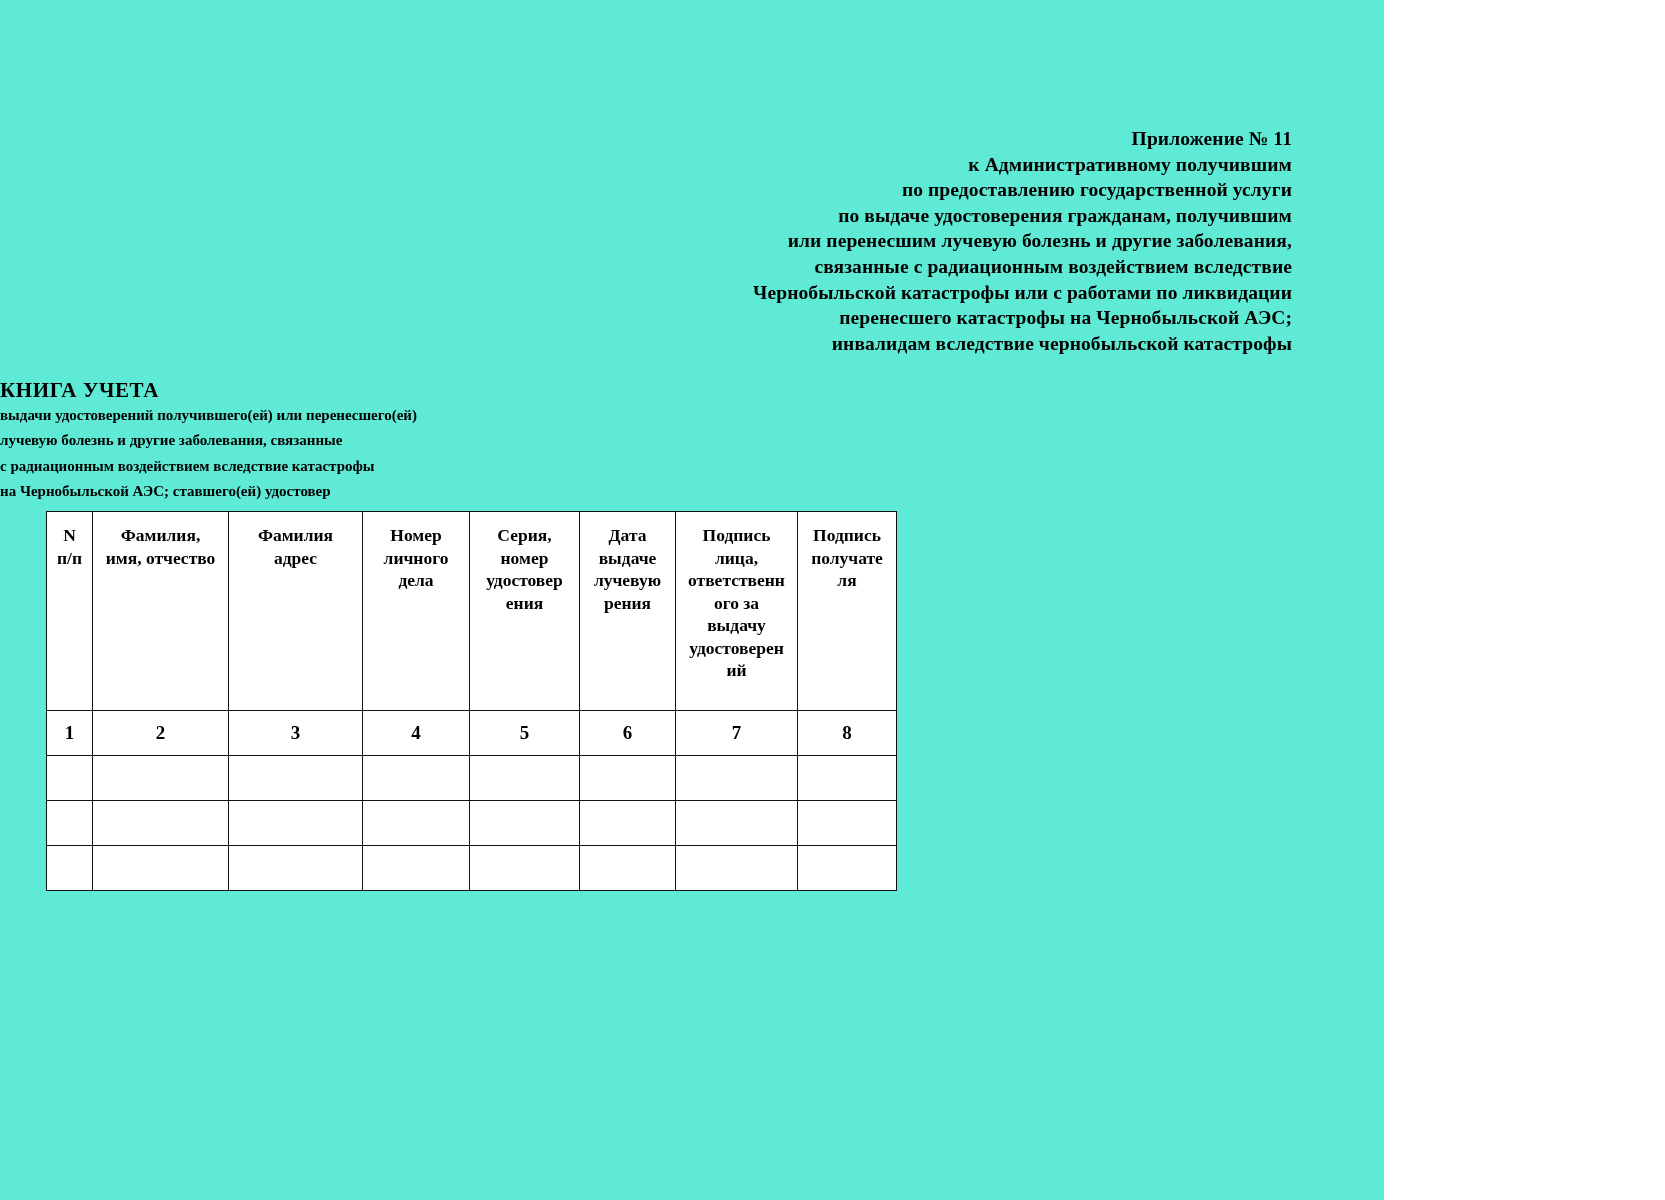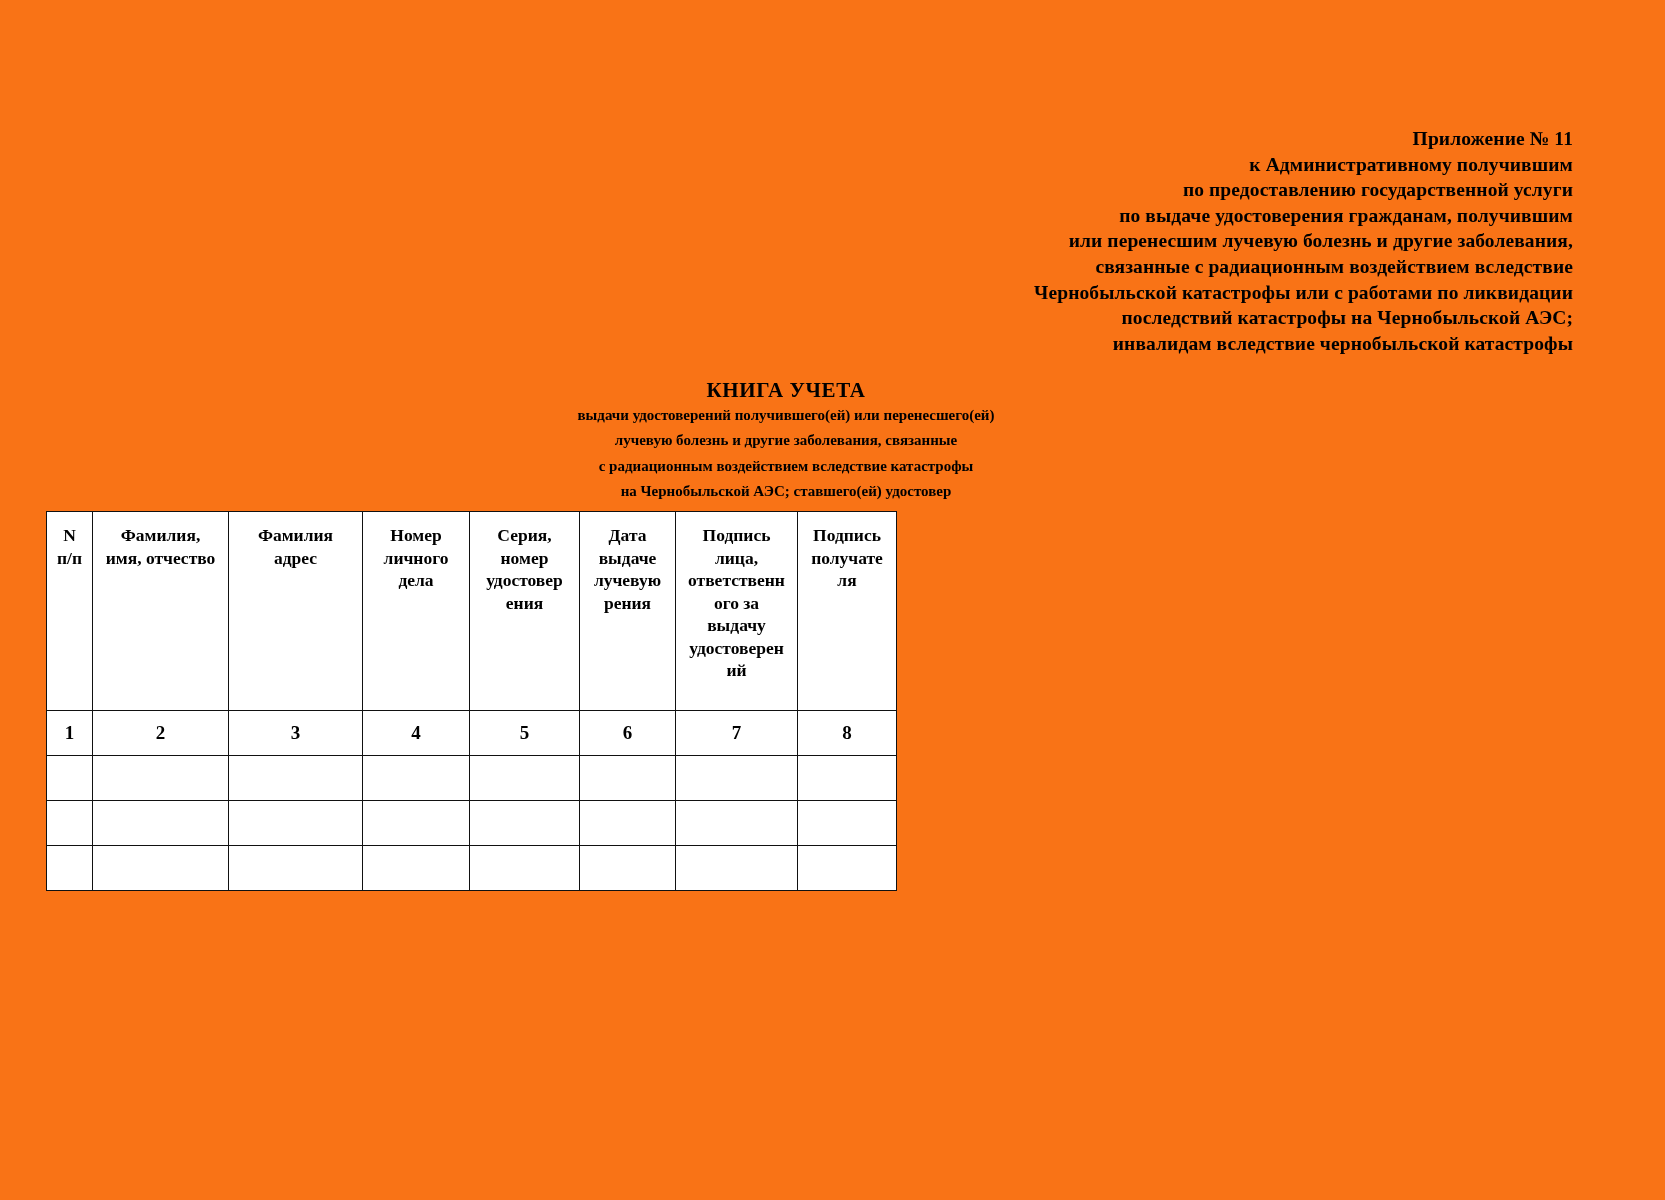--- a/index.html
+++ b/index.html
@@ -12,23 +12,23 @@
     width: 1665px;
     height: 1200px;
     font-family: "Liberation Serif", "DejaVu Serif", serif;
     color: #000000;
     position: relative;
     overflow: hidden;
   }
 
   .page {
     position: relative;
-    width: 1665px;
+    width: 1384px;
     height: 1200px;
-    background: #f97316;
+    background: #5eead4;
   }
 
   
   .appendix-block {
     position: absolute;
     top: 126px;
     right: 92px;
     width: 640px;
     text-align: right;
     font-weight: bold;
@@ -38,23 +38,22 @@
   }
   .appendix-block .ln {
     display: block;
     white-space: nowrap;
   }
 
   
   .title-block {
     position: absolute;
     top: 378px;
-    left: 16px;
+    left: 0;
     width: 1540px;
-    text-align: center;
   }
   .doc-title {
     font-weight: bold;
     font-size: 21px;
     line-height: 25px;
     letter-spacing: 0.6px;
   }
   .doc-subtitle {
     font-weight: bold;
     font-size: 15px;
@@ -119,21 +118,21 @@
 <div class="page">
 
   <div class="appendix-block">
     <span class="ln">Приложение № 11</span>
     <span class="ln">к Административному получившим</span>
     <span class="ln">по предоставлению государственной услуги</span>
     <span class="ln">по выдаче удостоверения гражданам, получившим</span>
     <span class="ln">или перенесшим лучевую болезнь и другие заболевания,</span>
     <span class="ln">связанные с радиационным воздействием вследствие</span>
     <span class="ln">Чернобыльской катастрофы или с работами по ликвидации</span>
-    <span class="ln">последствий катастрофы на Чернобыльской АЭС;</span>
+    <span class="ln">перенесшего катастрофы на Чернобыльской АЭС;</span>
     <span class="ln">инвалидам вследствие чернобыльской катастрофы</span>
   </div>
 
   <div class="title-block">
     <div class="doc-title">КНИГА УЧЕТА</div>
     <div class="doc-subtitle">
       <span class="ln">выдачи удостоверений получившего(ей) или перенесшего(ей)</span>
       <span class="ln">лучевую болезнь и другие заболевания, связанные</span>
       <span class="ln">с радиационным воздействием вследствие катастрофы</span>
       <span class="ln">на Чернобыльской АЭС; ставшего(ей) удостовер</span>

